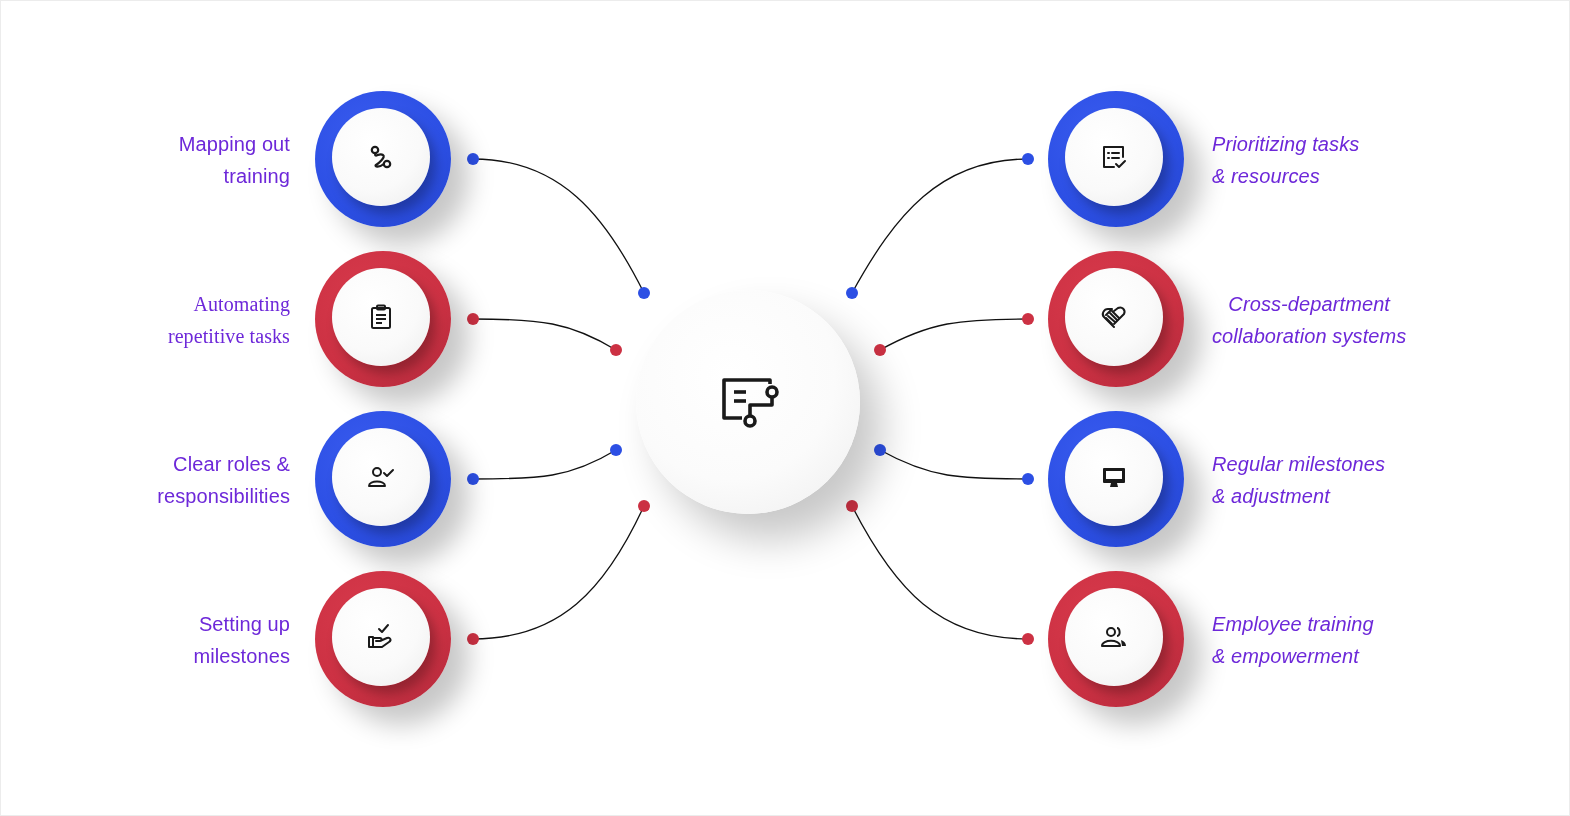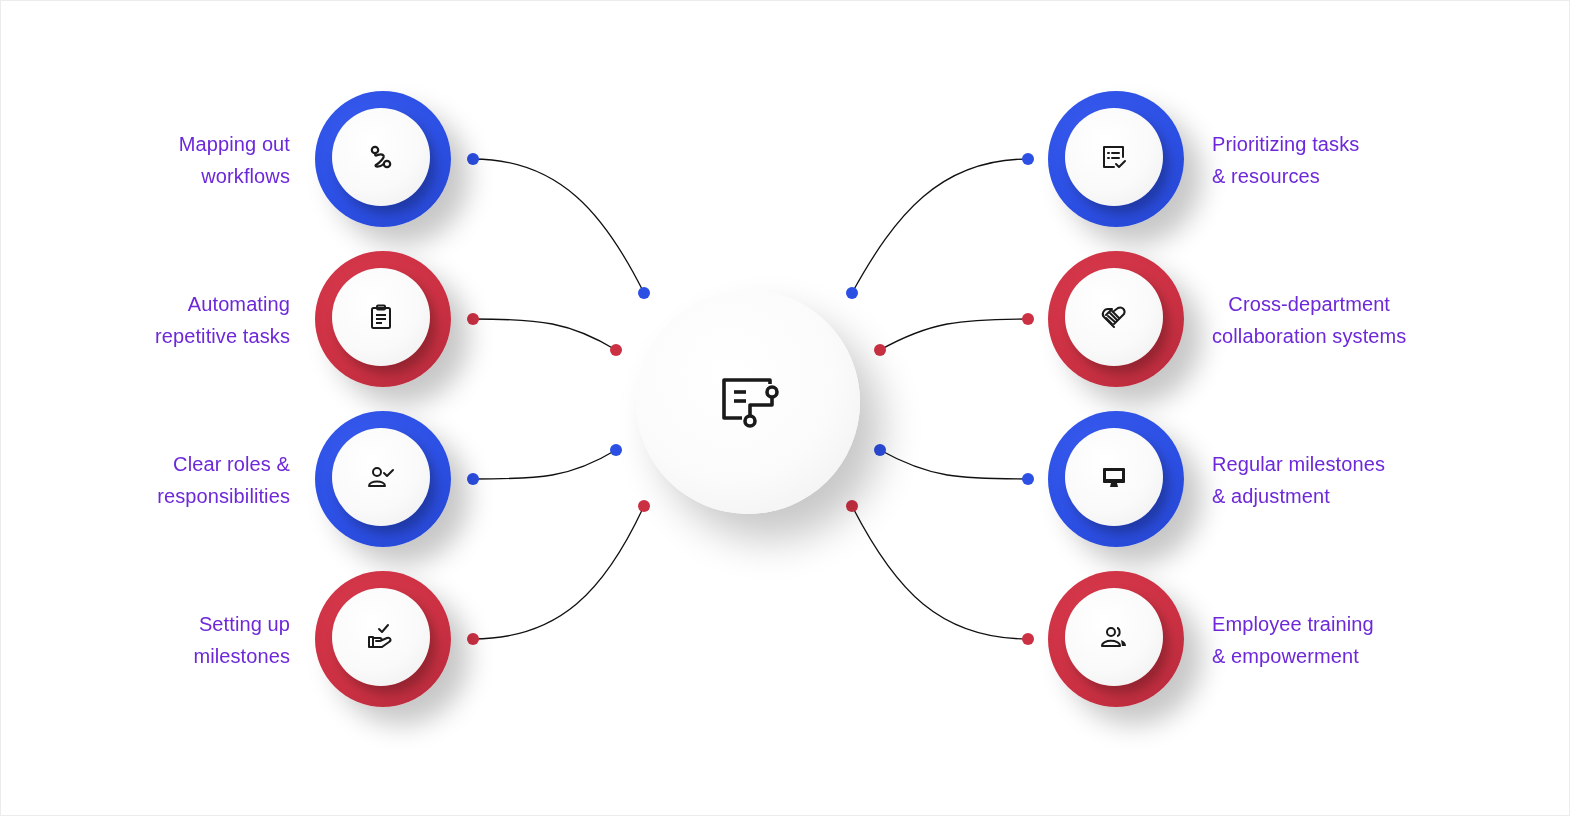--- a/index.html
+++ b/index.html
@@ -32,21 +32,21 @@
       background: radial-gradient(circle at 42% 38%, #ffffff 0%, #fbfbfb 55%, #ededed 100%);
       box-shadow: 22px 26px 40px rgba(0,0,0,0.22);
       display: flex; align-items: center; justify-content: center;
     }
     .center-circle svg { width: 64px; height: 56px; }
     .label {
       position: absolute; font-size: 20px; line-height: 32px; color: #6d28d9;
       letter-spacing: 0.1px;
     }
     .label.left { text-align: right; right: 1280px; }
-    .label.right { text-align: left; left: 1212px; }
+    .label.right { text-align: left; left: 1212px; font-style: italic; }
     .label span { display: block; white-space: nowrap; }
   </style>
 </head>
 <body>
 
 <div class="frame"></div>
 
 <svg class="connectors" width="1570" height="816">
   <g fill="none" stroke="#111111" stroke-width="1.3">
 
@@ -100,37 +100,37 @@
       <g fill="none" stroke="#1a1a1a" stroke-width="2.2" stroke-linecap="round">
         <circle cx="8" cy="7" r="3.2"></circle>
         <circle cx="20" cy="21" r="3.2"></circle>
         <path d="M8,10.2 C8,16 12,9 16,12 C19,14 12,20 9,22 C7,23.5 12,25 16.8,21"></path>
       </g>
     </svg>
   </div>
 </div>
 <div class="label left" style="top:128px;">
   <span>Mapping out</span>
-  <span>workflows</span>
+  <span>training</span>
 </div>
 
 <div class="ring red" style="left:315px; top:251px;">
   <div class="inner">
     <svg viewBox="0 0 28 28">
       <g fill="none" stroke="#1a1a1a" stroke-width="2" stroke-linejoin="round">
         <rect x="5" y="5" width="18" height="20" rx="1.5"></rect>
         <rect x="10" y="2.5" width="8" height="4" rx="1"></rect>
         <line x1="9" y1="12" x2="19" y2="12"></line>
         <line x1="9" y1="16" x2="19" y2="16"></line>
         <line x1="9" y1="20" x2="15" y2="20"></line>
       </g>
     </svg>
   </div>
 </div>
-<div class="label left" style="top:288px;">
+<div class="label left" style="top:288px;font-family:Liberation Serif, serif;">
   <span>Automating</span>
   <span>repetitive tasks</span>
 </div>
 
 <div class="ring blue" style="left:315px; top:411px;">
   <div class="inner">
     <svg viewBox="0 0 28 28">
       <g fill="none" stroke="#1a1a1a" stroke-width="2" stroke-linecap="round" stroke-linejoin="round">
         <circle cx="10" cy="9" r="4"></circle>
         <path d="M2,23 C2,17 18,17 18,23 Z"></path>

